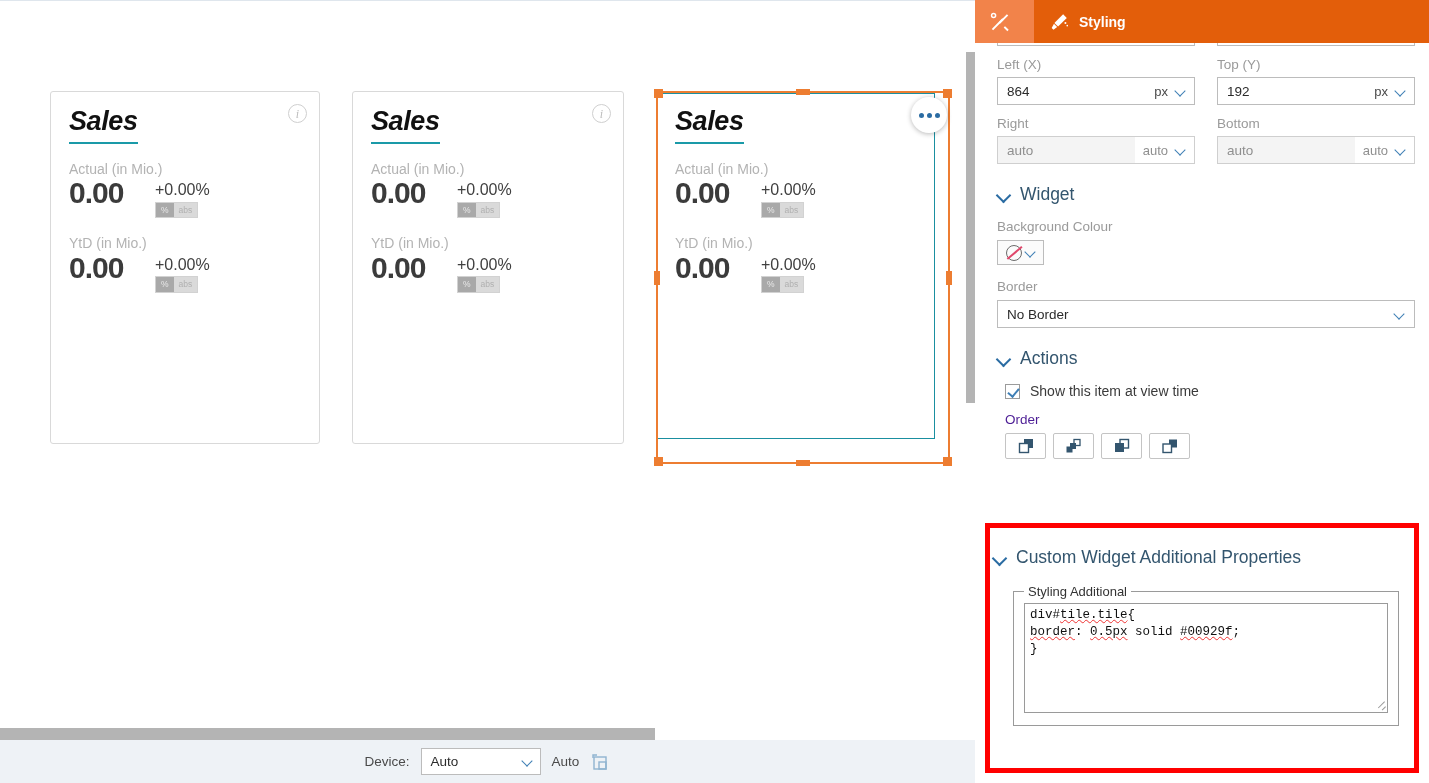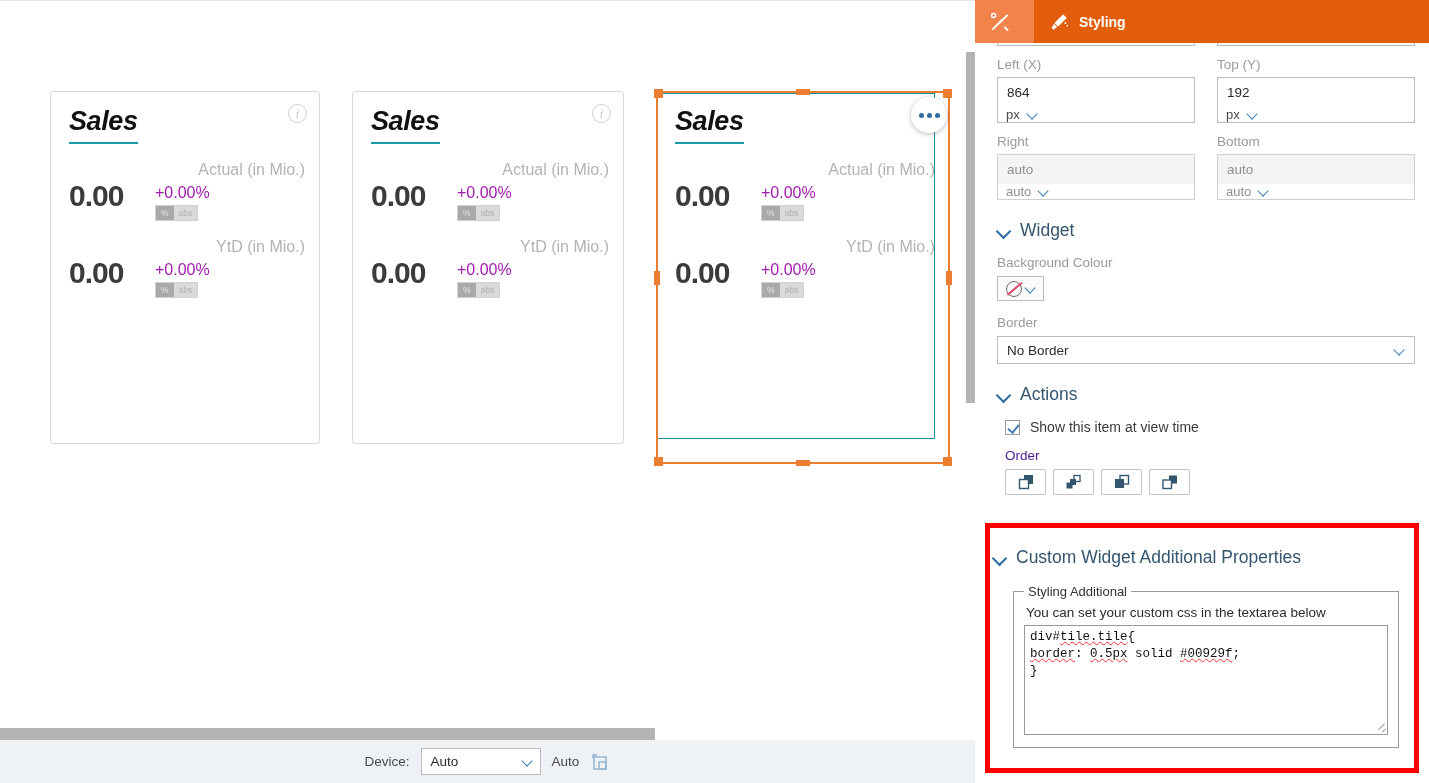--- a/index.html
+++ b/index.html
@@ -43,28 +43,28 @@
     position: absolute; right: 12px; top: 12px;
     width: 19px; height: 19px; border-radius: 50%;
     border: 1px solid #cfcfcf; color: #bdbdbd;
     font-size: 12px; font-style: italic;
     font-family: "Liberation Serif", serif;
     display: flex; align-items: center; justify-content: center;
     line-height: 1;
   }
 
   .kpi-block { margin: 16px 0 0 4px; }
-  .kpi-label { font-size: 16px; color: #b3b3b3; line-height: 1.3; margin-bottom: 1px; text-align: right; }
+  .kpi-label { font-size: 14px; color: #b3b3b3; line-height: 1.3; margin-bottom: 1px; }
   .kpi-row { display: flex; align-items: flex-start; }
   .kpi-value {
     font-size: 30px; font-weight: bold; color: #3b3b3b;
     line-height: 0.95; letter-spacing: -1px; min-width: 82px;
   }
   .kpi-delta-wrap { margin-left: 4px; padding-top: 3px; }
-  .kpi-delta { font-size: 16px; color: #a21caf; line-height: 1.05; }
+  .kpi-delta { font-size: 16px; color: #404040; line-height: 1.05; }
   .seg {
     display: inline-flex; margin-top: 2px;
     border: 1px solid #d2d2d2;
   }
   .seg span {
     font-size: 8.5px; line-height: 1;
     padding: 3px 5px 3px 5px;
     color: #ffffff;
   }
   .seg .on  { background: #a9a9a9; color:#e8e8e8; }
@@ -160,22 +160,22 @@
 
   .clipped-row { display: flex; gap: 22px; margin-top: -10px; }
   .clipped-input {
     flex: 1; height: 13px; border: 1px solid #bcbcbc; border-top: none; background:#fff;
   }
 
   .field-row { display: flex; gap: 22px; margin-top: 11px; }
   .field { flex: 1; }
   .field-label { font-size: 13.5px; color: #9a9a9a; margin-bottom: 5px; }
   .input-box {
-    height: 46px; border: 1px solid #bcbcbc; background: #ffffff;
-    display: flex; align-items: stretch; flex-direction: column;
+    height: 28px; border: 1px solid #bcbcbc; background: #ffffff;
+    display: flex; align-items: stretch;
   }
   .input-box .val {
     flex: 1; display: flex; align-items: center; padding-left: 9px;
     font-size: 13.5px; color: #2b2b2b;
   }
   .input-box .unit {
     display: flex; align-items: center; gap: 7px; padding: 0 8px;
     font-size: 13px; color: #4a4a4a;
   }
   .input-box.disabled { border-color: #cfcfcf; }
@@ -537,21 +537,20 @@
     </div>
 
     <div id="cwap">
       <div class="section-head" style="margin-top:14px;">
         <span class="chev-sec"></span>
         <span class="title">Custom Widget Additional Properties</span>
       </div>
 
       <fieldset class="styling-props">
         <legend>Styling Additional</legend>
-        <div class="hint">You can set your custom css in the textarea below</div>
         <div class="css-area"><span><span>div#</span><span class="sq">tile.tile</span><span>{</span></span>
 <span><span class="sq">border</span><span>: </span><span class="sq">0.5px</span><span> solid </span><span class="sq">#00929f</span><span>;</span></span>
 <span>}</span><span class="resz"></span></div>
       </fieldset>
     </div>
 
     <div id="red-box"></div>
 
     <div id="panel-header">
       <div class="hdr-tab active">

